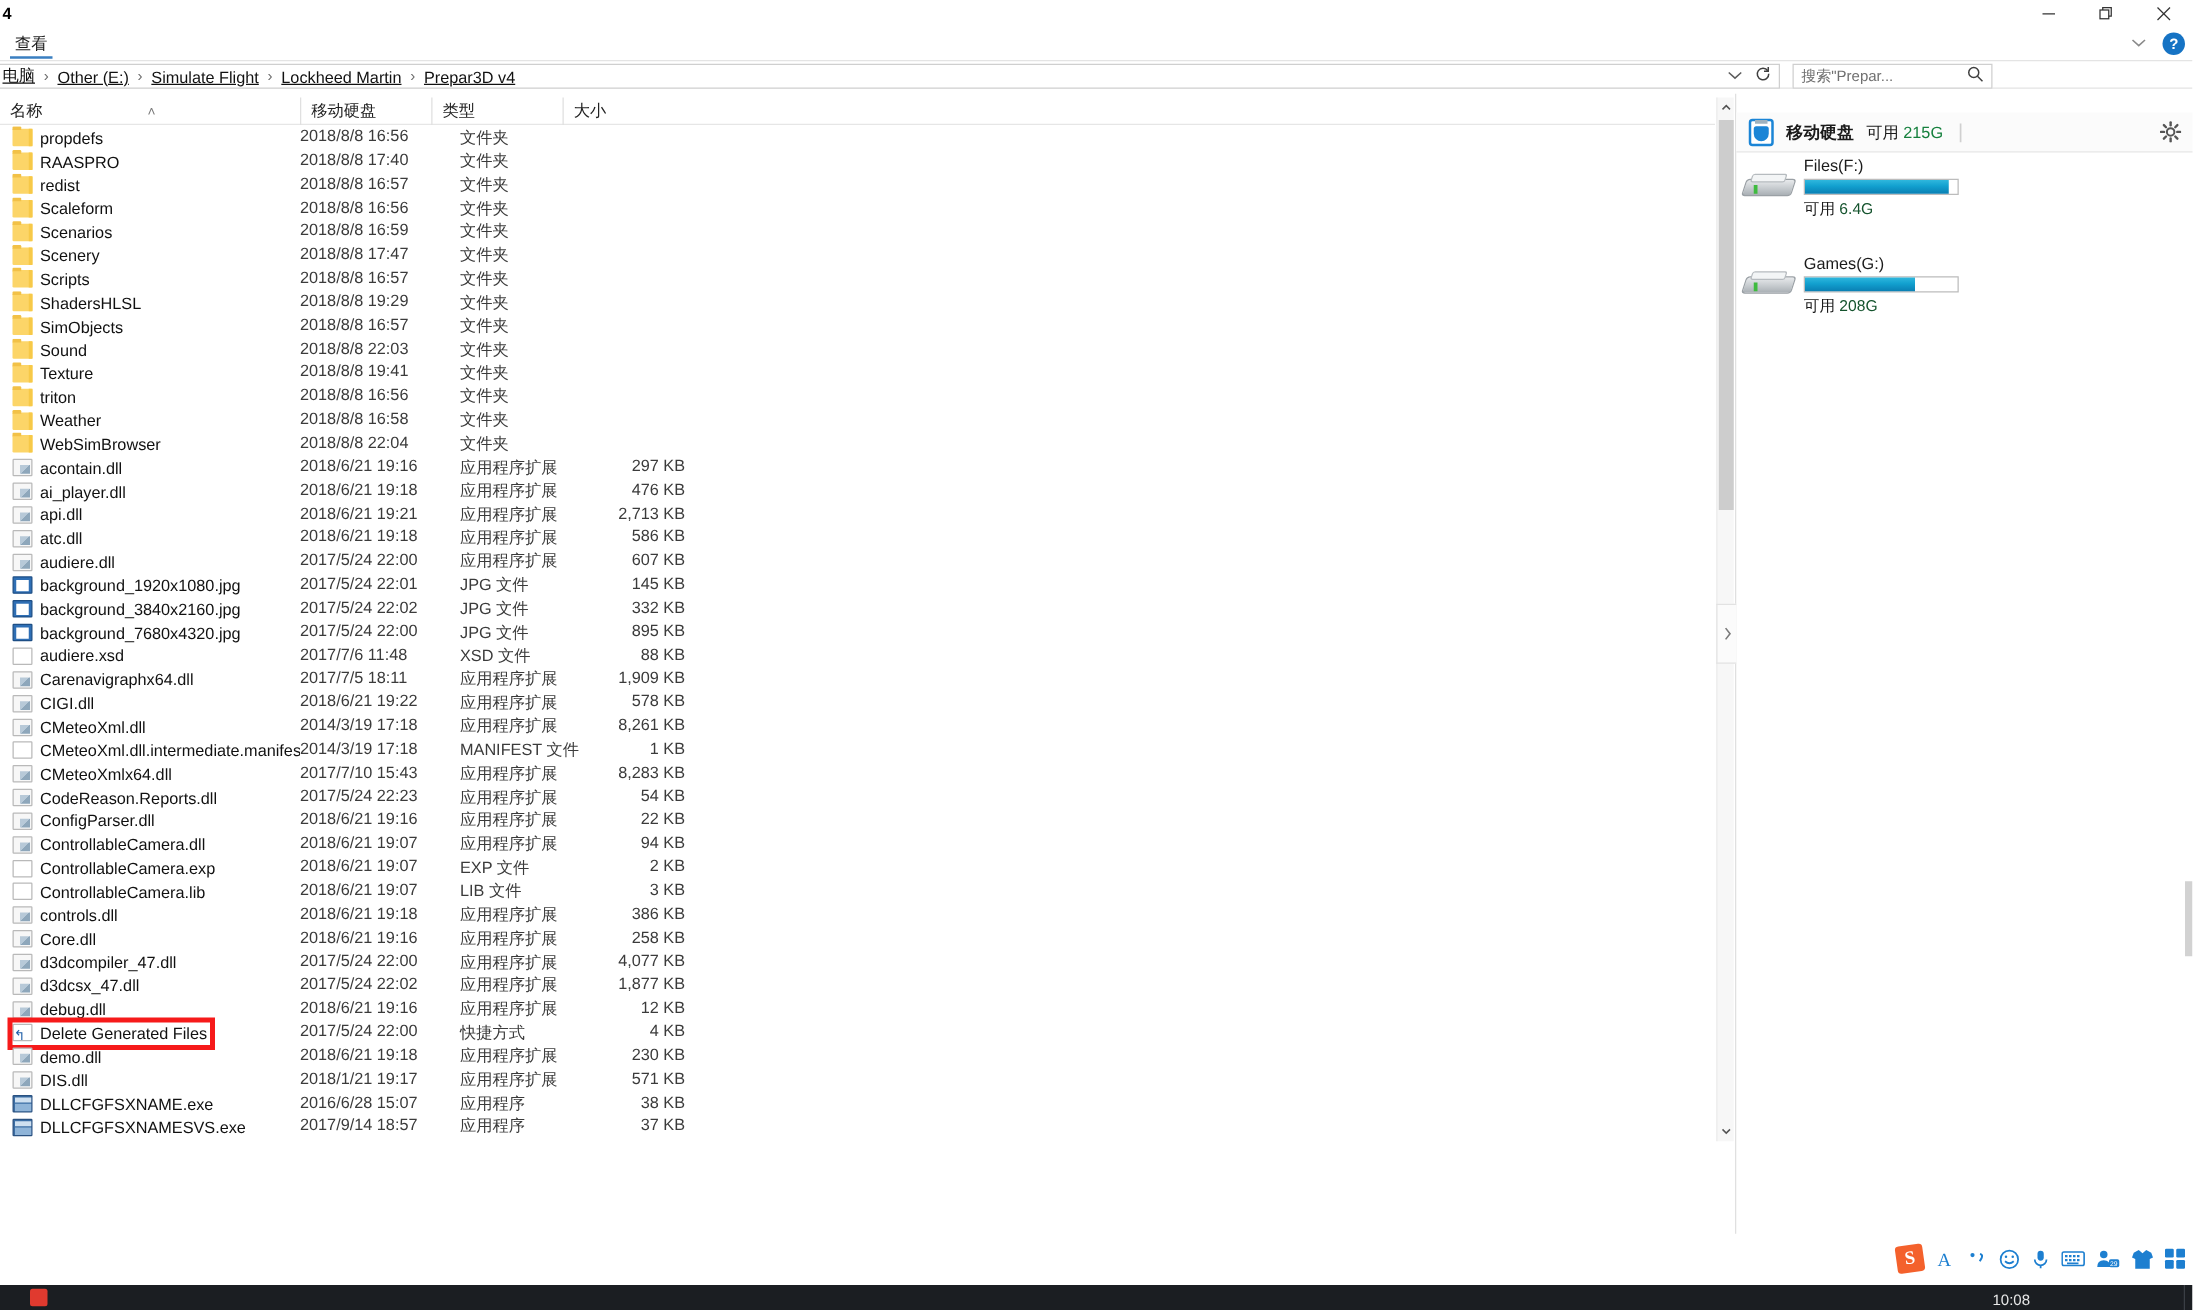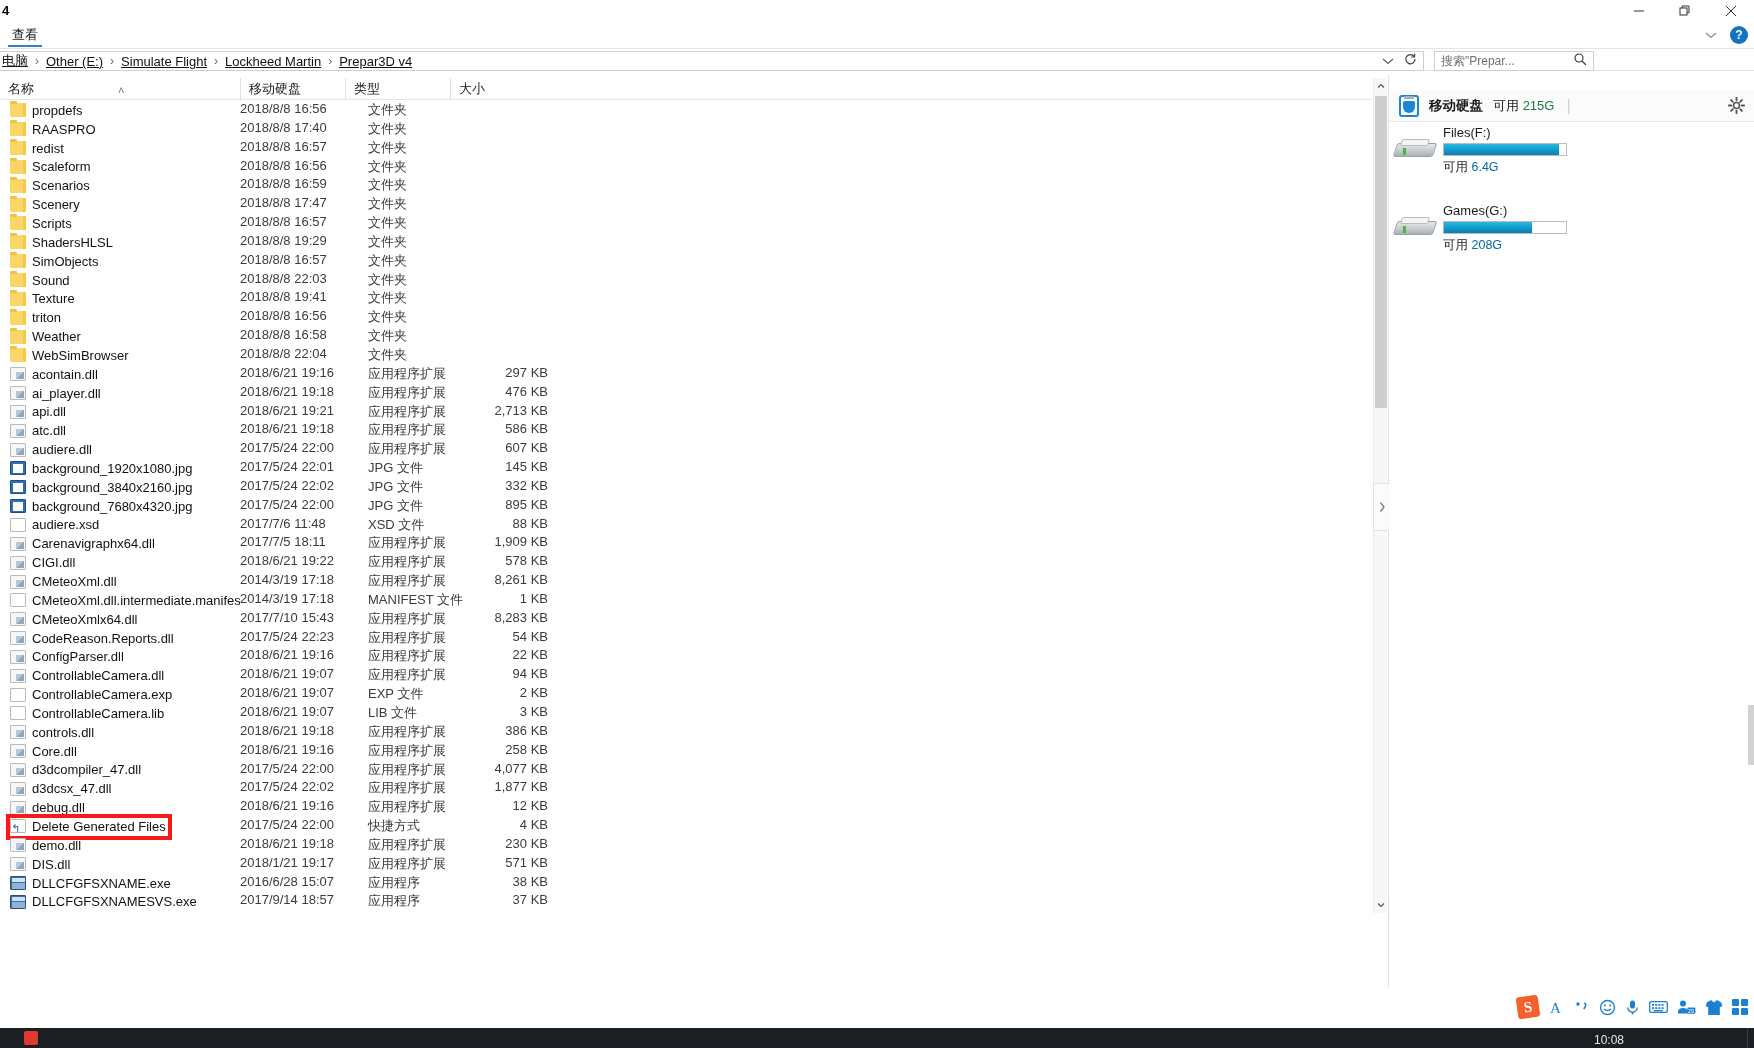--- a/index.html
+++ b/index.html
@@ -246,21 +246,21 @@
   .drive-name { font-size: 13px; color: #1b1b1b; }
   .bar-outer {
     width: 124px; height: 13px; border: 1px solid #bcbcbc; background: #fff;
     position: relative;
   }
   .bar-fill {
     position: absolute; left: 0; top: 0; height: 11px;
     background: linear-gradient(180deg,#2fb7dd 0%,#12a0cf 45%,#0a7fb3 100%);
   }
   .drive-free { font-size: 12.5px; color: #1b1b1b; }
-  .drive-free b { color: #0369a1; font-weight: 400; }
+  .drive-free b { color: #14532d; font-weight: 400; }
 
   .rp-collapse {
     position: absolute; left: -16px; top: 408px;
     width: 16px; height: 48px; background: #fbfbfb;
     border: 1px solid #e2e2e2; border-right: none;
     display: flex; align-items: center; justify-content: center;
     color: #7a7a7a; font-size: 12px;
   }
   .rightscroll {
     position: absolute; right: 0; top: 75px; width: 6px; height: 912px;

